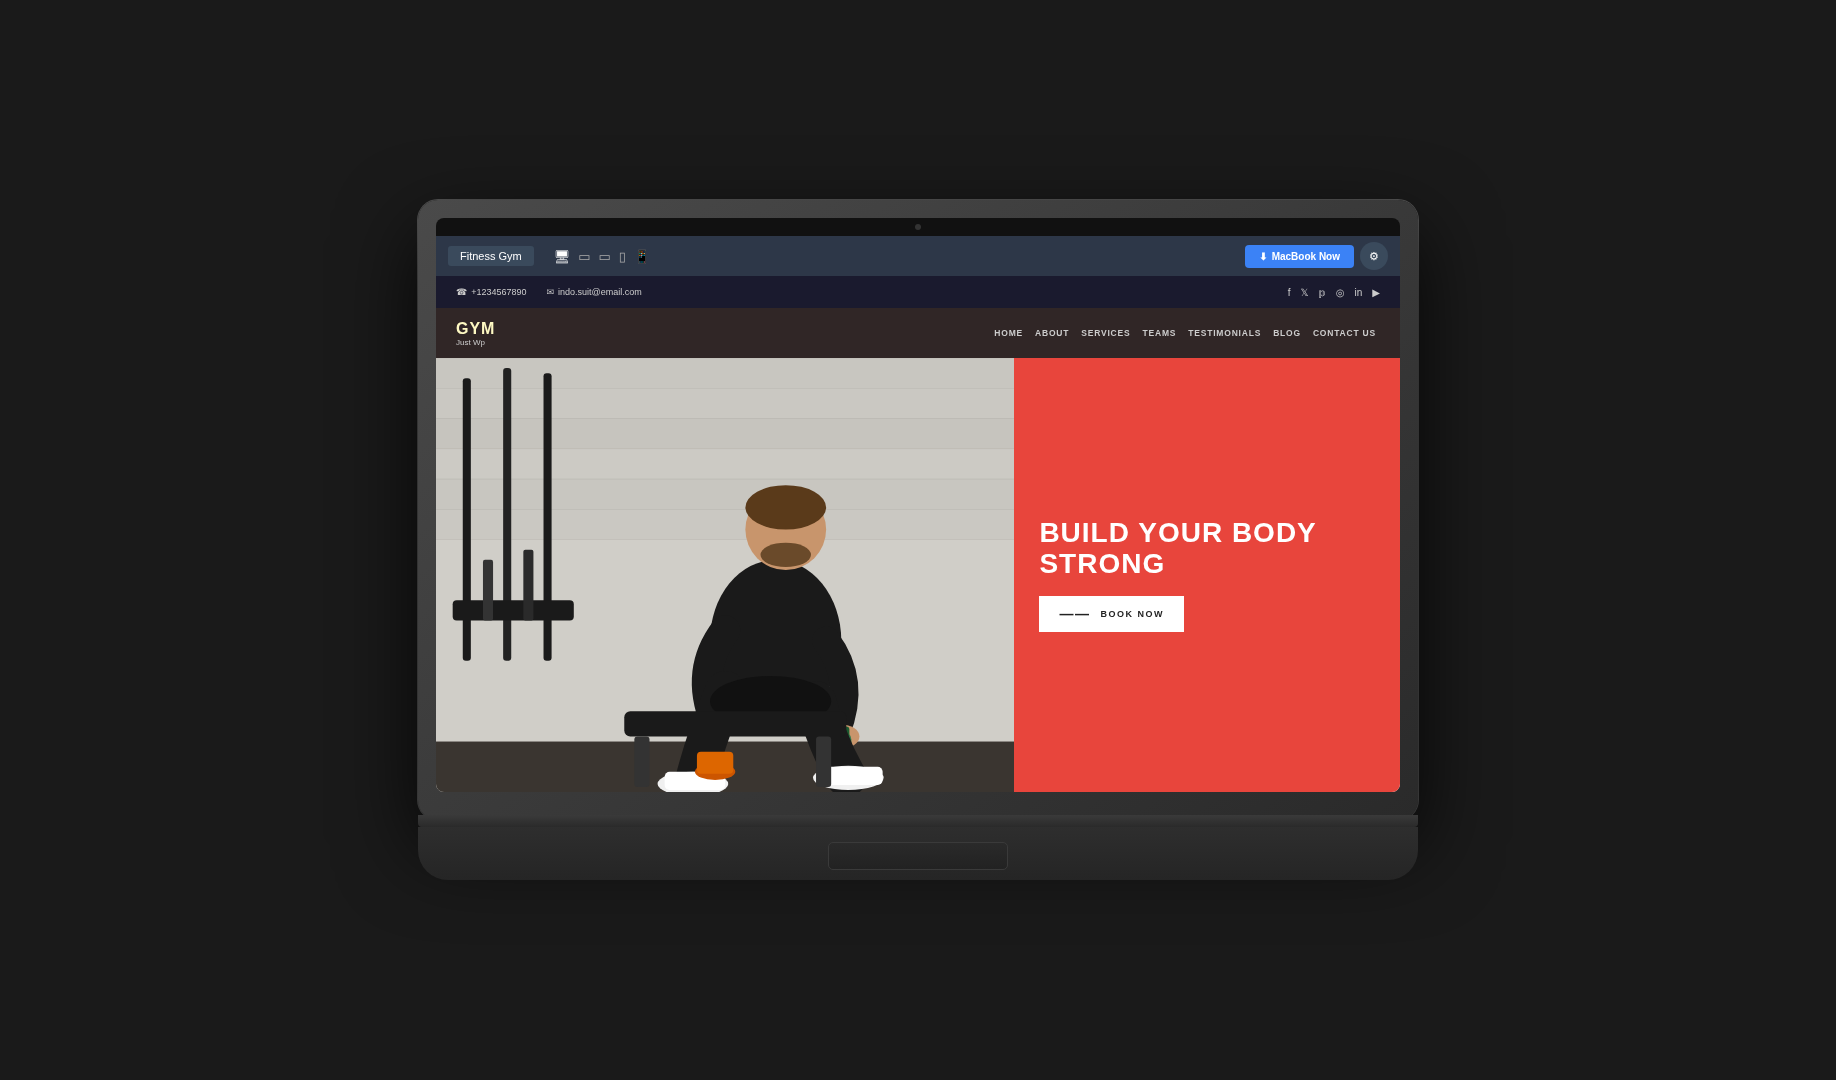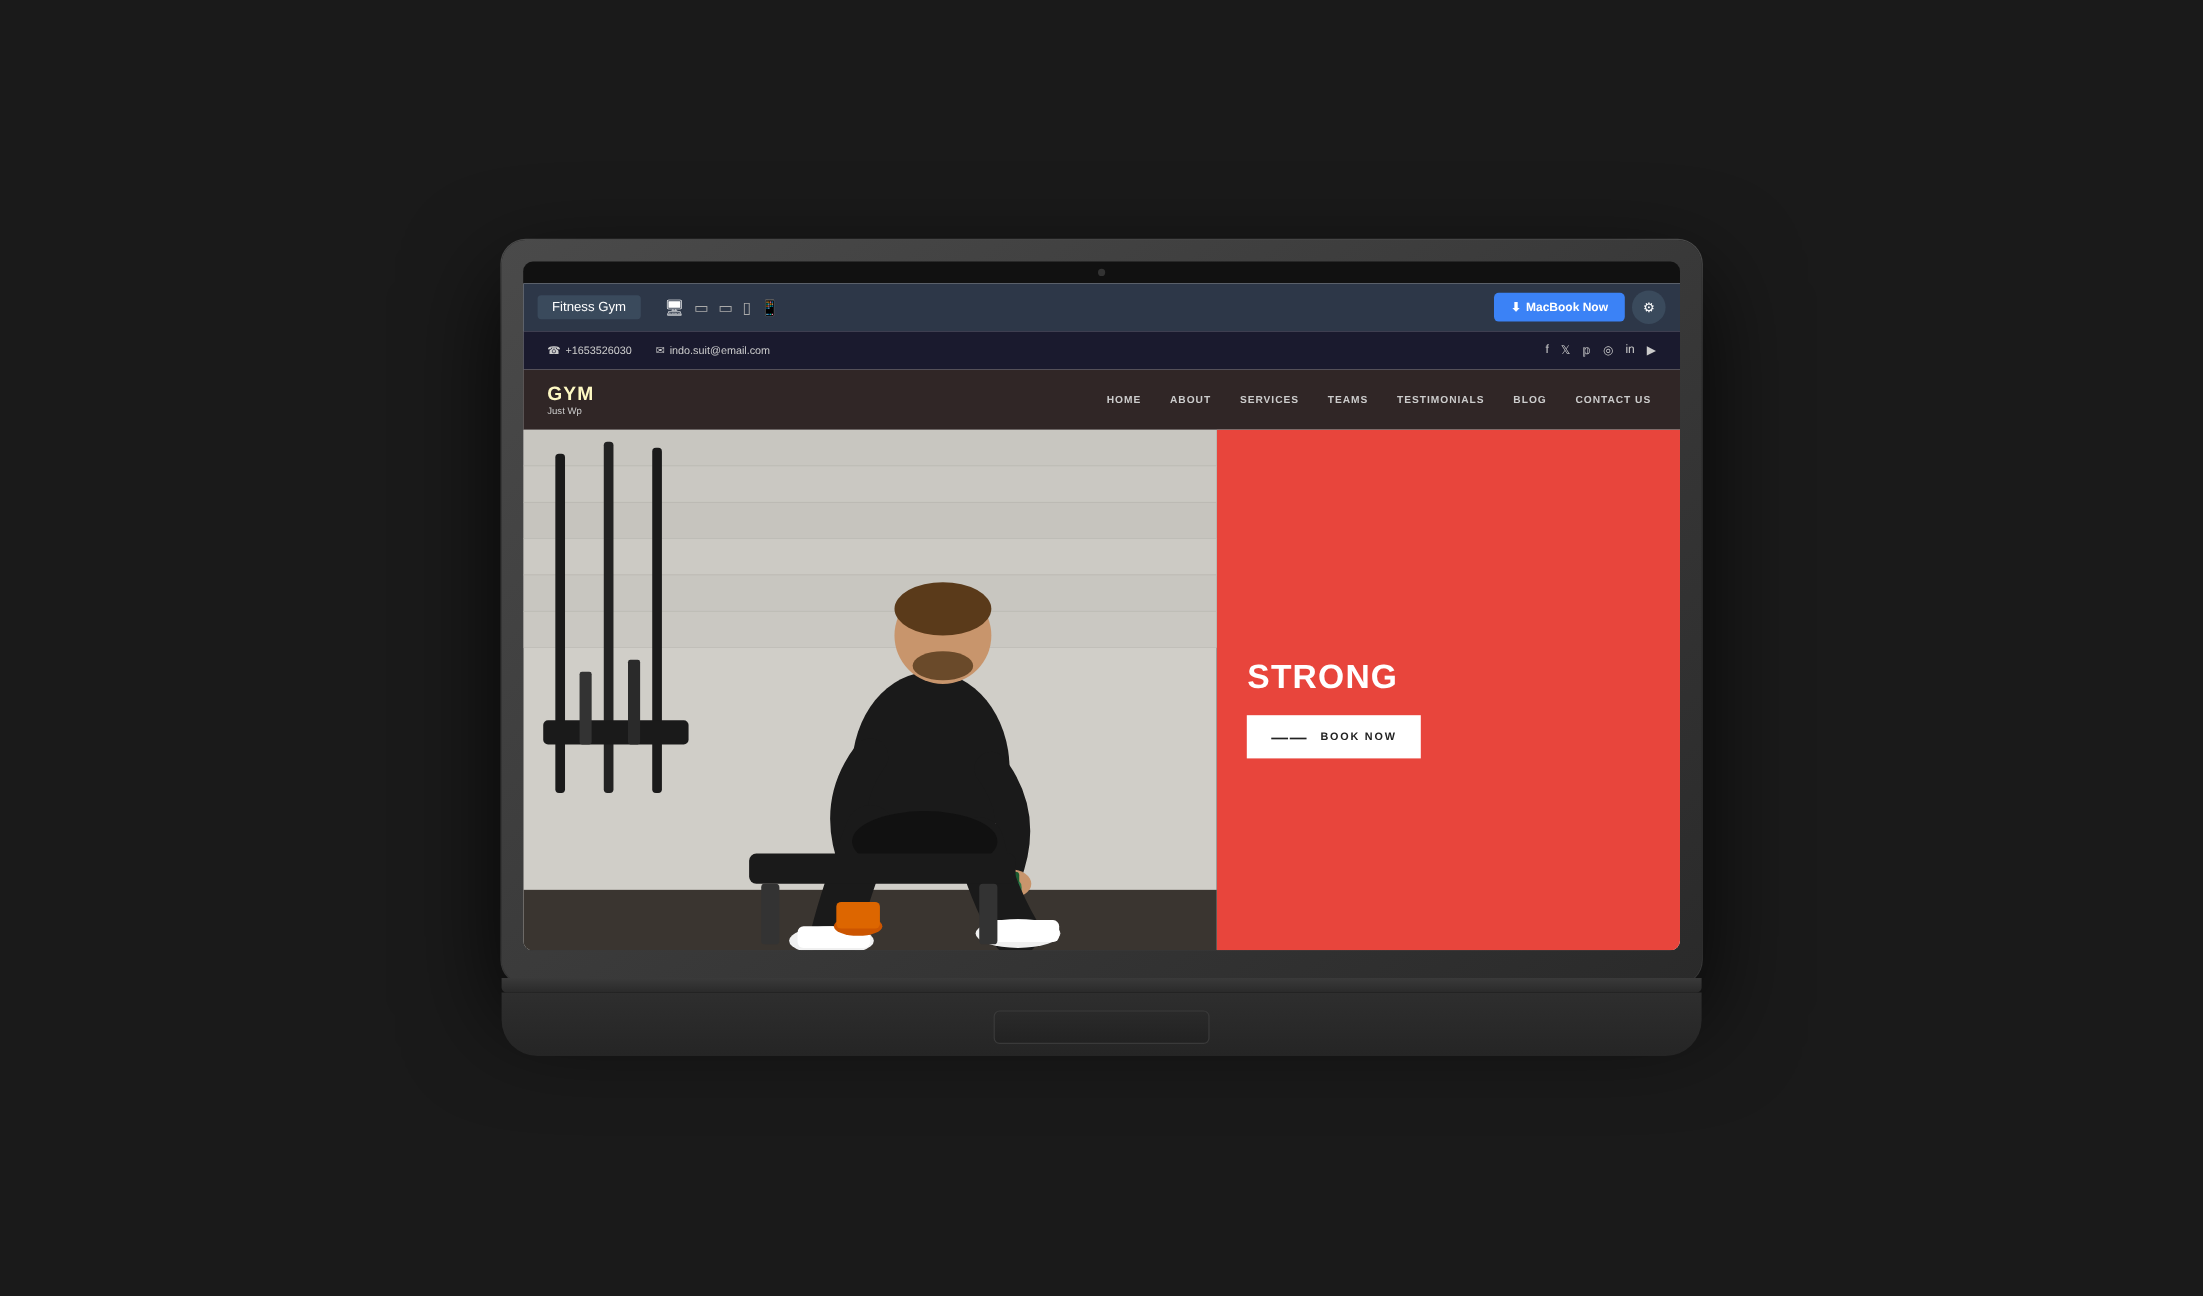--- a/index.html
+++ b/index.html
@@ -232,21 +232,21 @@
       text-transform: uppercase;
     }
 
     .site-logo-sub {
       color: #ccc;
       font-size: 8px;
     }
 
     .nav-links {
       display: flex;
-      gap: 16px;
+      gap: 4px;
       list-style: none;
     }
 
     .nav-link {
       color: #ccc;
       font-size: 8.5px;
       font-weight: bold;
       letter-spacing: 0.8px;
       text-transform: uppercase;
       cursor: pointer;
@@ -351,21 +351,21 @@
               <span>⬇</span>
               <span>MacBook Now</span>
             </button>
             <div class="settings-icon-btn">⚙</div>
           </div>
 
           <div class="contact-bar">
             <div class="contact-info">
               <span class="contact-item">
                 <span>☎</span>
-                <span>+1653526030</span>
+                <span>+1234567890</span>
               </span>
               <span class="contact-item">
                 <span>✉</span>
                 <span>indo.suit@email.com</span>
               </span>
             </div>
             <div class="social-icons">
               <span class="social-icon">f</span>
               <span class="social-icon">𝕏</span>
               <span class="social-icon">𝕡</span>
@@ -448,21 +448,21 @@
                 <rect x="210" y="375" width="15" height="50" fill="#333" rx="3"></rect>
                 <rect x="390" y="375" width="15" height="50" fill="#333" rx="3"></rect>
 
                 <ellipse cx="290" cy="410" rx="20" ry="8" fill="#cc5500"></ellipse>
                 <rect x="272" y="390" width="36" height="22" fill="#dd6600" rx="4"></rect>
               </svg>
             </div>
 
             <div class="hero-cta">
               <h1 class="hero-title">
-                <br>
+                <span>BUILD YOUR BODY</span><br>
                 <span>STRONG</span>
               </h1>
               <button class="book-btn">
                 <span class="book-btn-arrow">——</span>
                 <span>BOOK NOW</span>
               </button>
             </div>
           </div>
 
         </div>

